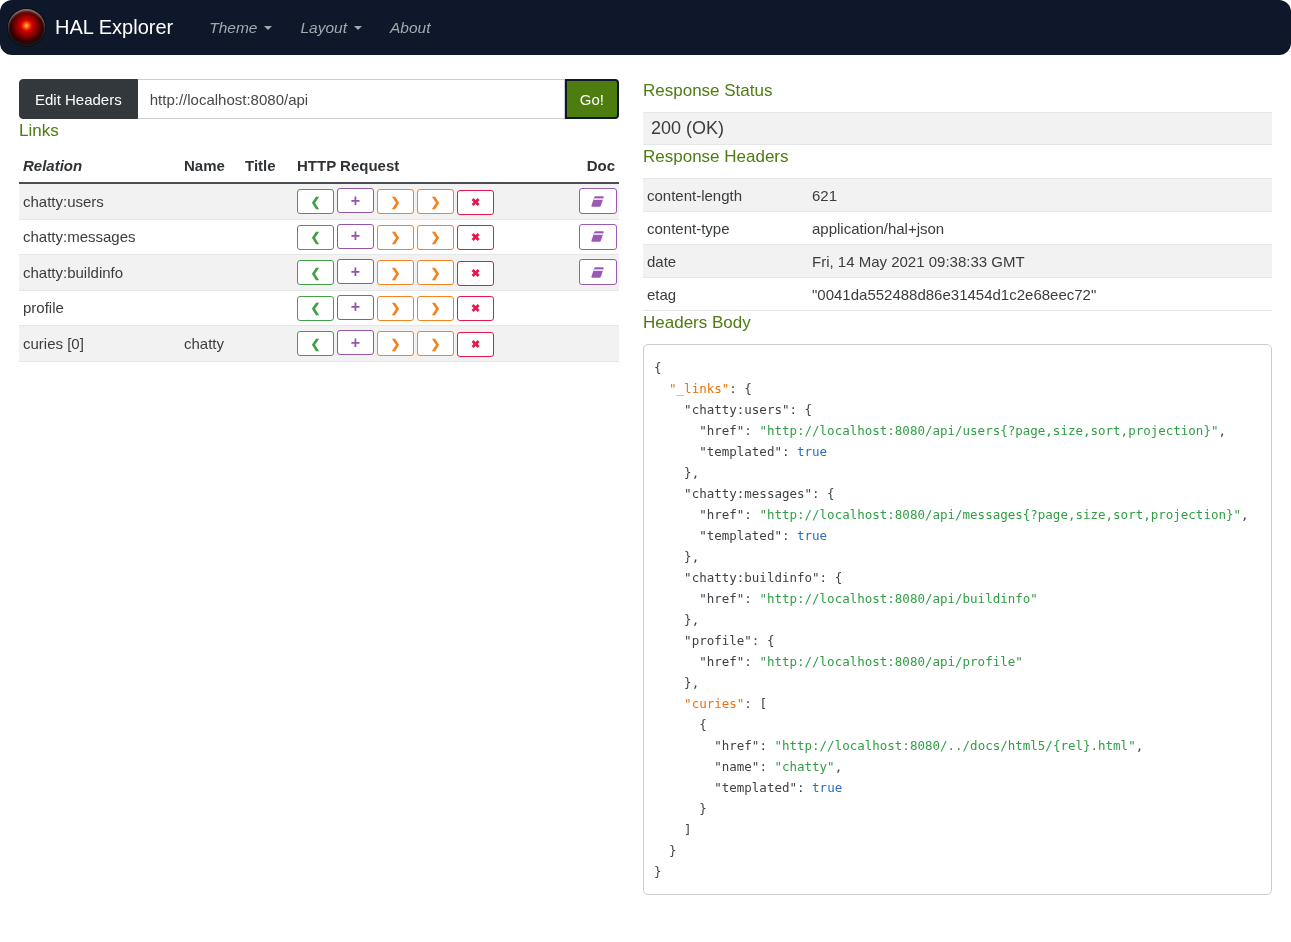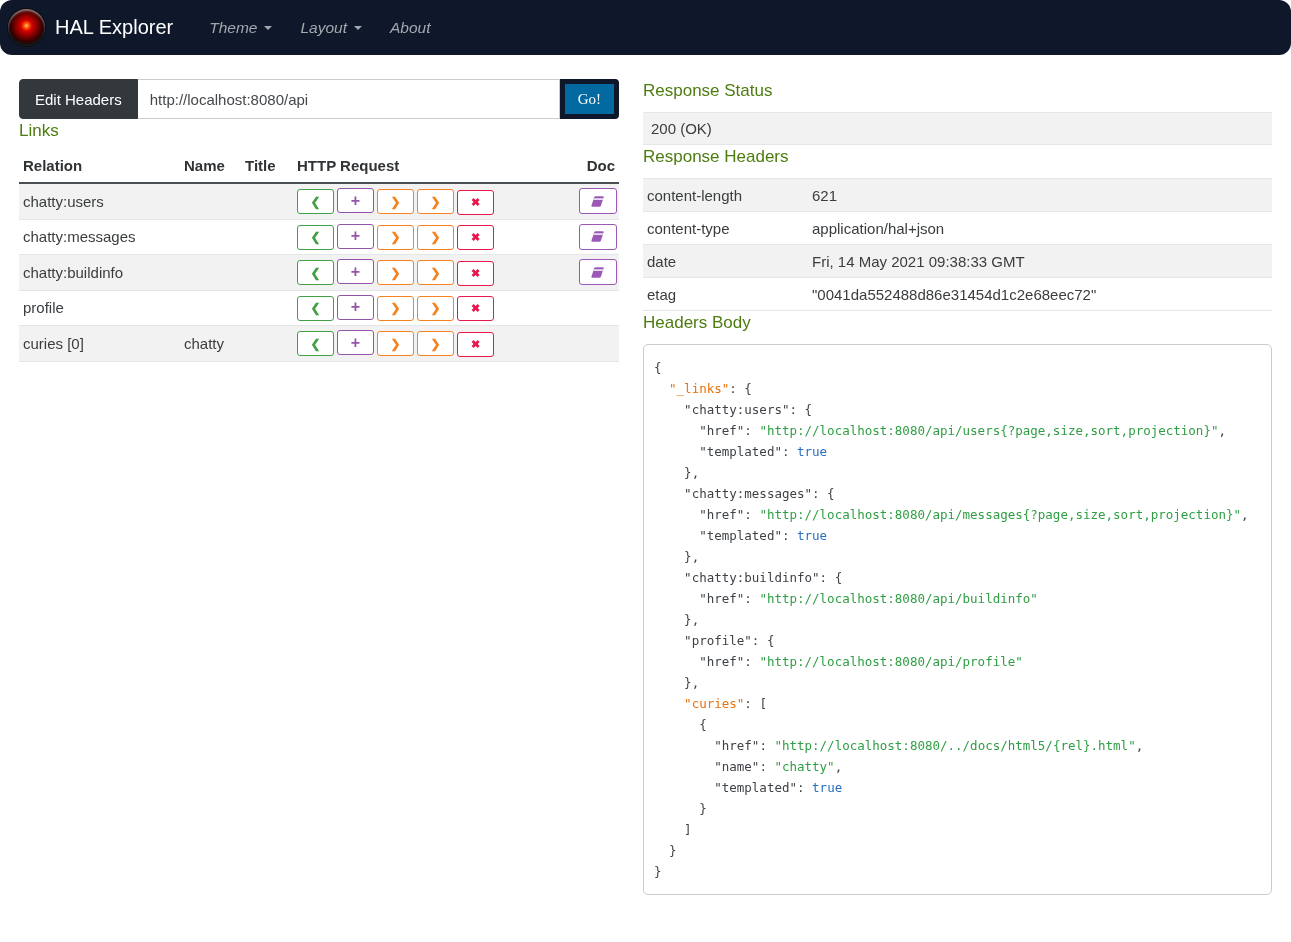--- a/index.html
+++ b/index.html
@@ -16,48 +16,48 @@
   .nav-item { color:#a2a8ad; font-size:15.5px; padding:9px 14px; cursor:pointer; display:flex; align-items:center; gap:7px; }
   .caret { width:0; height:0; border-left:4px solid transparent; border-right:4px solid transparent; border-top:4px solid #a2a8ad; display:inline-block; }
 
   
   .container { display:grid; grid-template-columns:600px 629px; gap:24px; padding:24px 19px 20px; }
 
   
   .input-group { display:flex; height:40px; }
   .btn-edit-headers { background:#33383d; color:#fff; border:1px solid #33383d; border-radius:4px 0 0 4px; padding:0 15px; font-size:15px; font-family:inherit; cursor:pointer; }
   .url-input { flex:1; border:1px solid #c9cdd1; border-left:none; padding:0 12px; font-size:15px; color:#45484b; font-family:inherit; outline:none; min-width:0; }
-  .btn-go { background:#0369a1; color:#fff; border:5px solid #0f172a; border-radius:0 4px 4px 0; padding:0 13px; font-size:15px; font-family:Liberation Serif, serif; cursor:pointer; }
+  .btn-go { background:#4d7c0f; color:#fff; border:2px solid #0f172a; border-radius:0 4px 4px 0; padding:0 13px; font-size:15px; font-family:Liberation Sans, sans-serif; cursor:pointer; }
 
   
   h2.section { font-size:17px; font-weight:400; color:#4d7c0f; margin:0 0 9px; line-height:24px; }
   .links-title { margin-top:26px; }
   .mt { margin-top:16px; }
 
   
   table { width:100%; border-collapse:collapse; font-size:15px; color:#3a3d3f; table-layout:fixed; }
   th { text-align:left; font-weight:700; color:#303335; padding:5px 4px 8px; border-bottom:2px solid #4a4f54; }
   td { padding:4px 4px; border-top:1px solid #e4e6e8; height:33px; vertical-align:middle; overflow:hidden; }
   tr:last-child td { border-bottom:1px solid #e4e6e8; }
   .striped tbody tr:nth-child(odd) td { background:#f2f2f2; }
-  .col-relation { width:161px; } .col-name { width:61px; } .col-title { width:52px;margin-left:23px; }
+  .col-relation { width:161px;font-style:italic; } .col-name { width:61px; } .col-title { width:52px;margin-left:23px; }
   .col-request { width:auto; } .col-doc { width:44px; text-align:right; }
   .doc-cell { text-align:right; }
 
   
   .lbtn { display:inline-flex; align-items:center; justify-content:center; width:37px; height:25px;
     border:1px solid; border-radius:3px; background:#fff; margin-right:3px; font-weight:700;
     font-family:inherit; cursor:pointer; line-height:1; }
   .lbtn.chev { font-size:12px; } .lbtn.plus { font-size:16px; } .lbtn.x { font-size:11px; }
   .doc-btn { display:inline-flex; align-items:center; justify-content:center; width:38px; height:26px;
     border:1px solid #9b59b6; border-radius:3px; background:#fff; cursor:pointer; }
 
   
   .status-row { background:#f2f2f2; border-top:1px solid #e4e6e8; border-bottom:1px solid #e4e6e8;
-    height:33px; display:flex; align-items:center; padding:0 8px; font-size:15px; color:#3a3d3f; }
+    height:33px; display:flex; align-items:center; padding:0 8px; font-size:18px; color:#3a3d3f; }
 
   .hdr-name { width:165px; }
 
   
   .body-box { border:1px solid #c9cdd1; border-radius:5px; padding:12px 10px;
     font-family:"DejaVu Sans Mono", "Liberation Mono", monospace; font-size:12.5px; line-height:21px;
     color:#3e4246; overflow:hidden; }
   .line { white-space:pre; }
   .tok-p { color:#3e4246; } .tok-k { color:#3e4246; }
   .tok-r { color:#e8720c; } .tok-s { color:#2f9e44; } .tok-b { color:#2a6fc2; }

